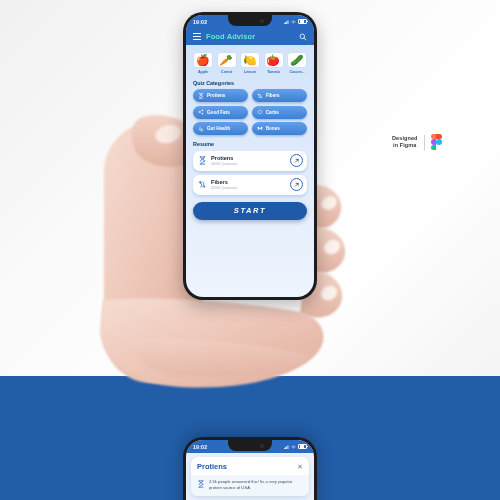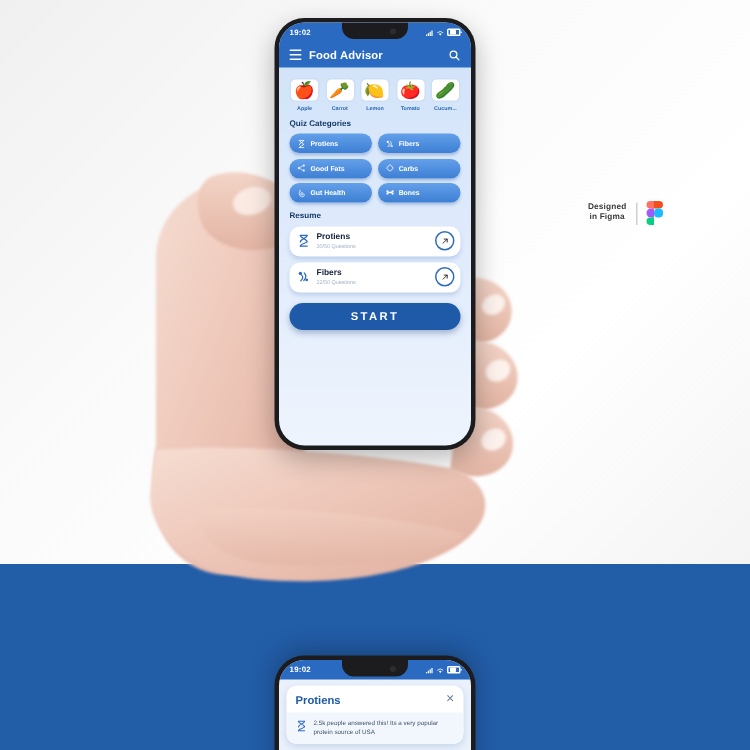--- a/index.html
+++ b/index.html
@@ -64,21 +64,21 @@
   }
   .cam{width:4px;height:4px;border-radius:50%;background:#2c2c33;}
   .st-icons{display:flex;align-items:center;gap:2px;}
   .sig{width:5px;height:4px;display:block;}
   .wifi{width:5px;height:4px;display:block;}
   .bat{width:7px;height:3.6px;border:.6px solid #fff;border-radius:1px;position:relative;}
   .bat:after{content:"";position:absolute;right:-1.6px;top:1px;width:.9px;height:1.6px;background:#fff;border-radius:0 1px 1px 0;}
   .bat i{position:absolute;left:.5px;top:.5px;bottom:.5px;width:70%;background:#fff;border-radius:.5px;}
 
   .appbar{
-    height:17px;background:#2a6ac0;color:#ffffff;display:flex;align-items:center;
+    height:17px;background:#2a6ac0;color:#5eead4;display:flex;align-items:center;
     padding:0 7px;box-sizing:border-box;gap:5px;
   }
   .burger{display:flex;flex-direction:column;gap:1.5px;}
   .burger i{display:block;width:8px;height:1.2px;background:#fff;border-radius:1px;}
   .app-title{font-size:7.5px;font-weight:700;letter-spacing:.1px;flex:1;}
   .searchi{width:8px;height:8px;}
 
   .content{padding:5px 7px 0 7px;box-sizing:border-box;}
 
   
@@ -117,20 +117,21 @@
     width:11px;height:11px;border-radius:50%;border:.7px solid #2f6ac0;flex:none;
     display:flex;align-items:center;justify-content:center;background:#fff;
   }
   .rc-btn svg{width:5.5px;height:5.5px;}
 
   .start-btn{
     height:18px;border-radius:9px;background:#1e5aa8;color:#fff;
     display:flex;align-items:center;justify-content:center;
     font-size:7.5px;font-weight:700;letter-spacing:1.6px;margin-top:7px;
     box-shadow:0 2px 4px rgba(20,60,120,.35);
+    font-style:italic;
   }
 
   
   .phone2{
     position:absolute;left:183px;top:437px;width:134px;height:120px;
     background:#1c1c1e;border-radius:20px;padding:3px;box-sizing:border-box;
     box-shadow:0 -4px 16px rgba(0,0,0,.25);
   }
   .screen2{
     position:relative;width:100%;height:100%;border-radius:17px;overflow:hidden;

